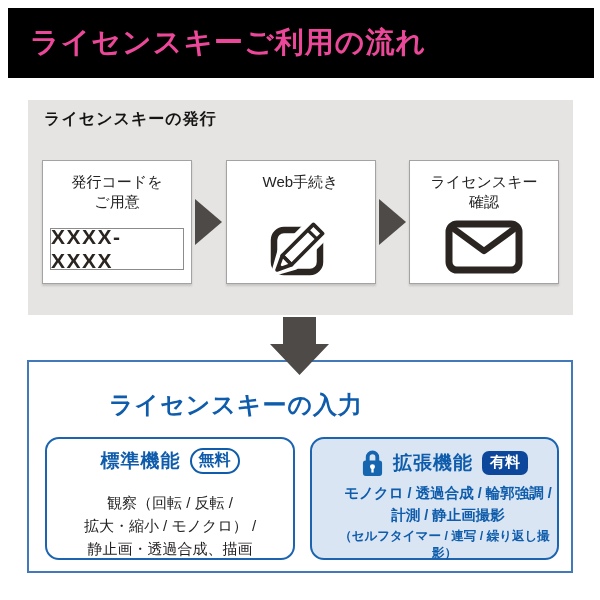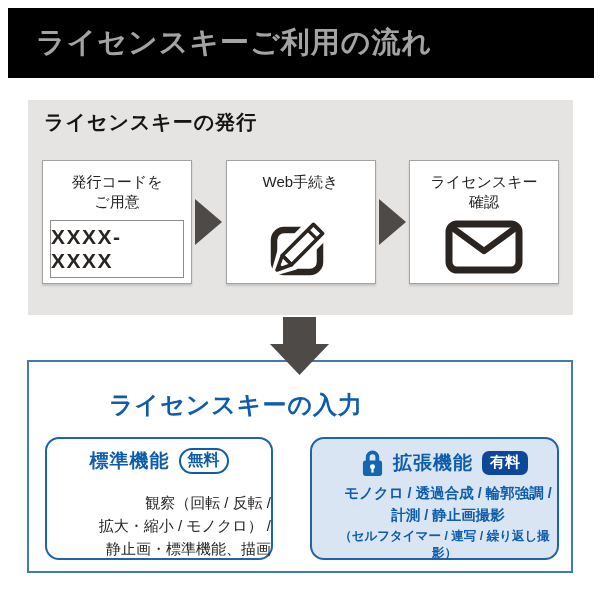--- a/index.html
+++ b/index.html
@@ -4,48 +4,48 @@
 <style>
   * { margin:0; padding:0; box-sizing:border-box; }
   html,body { background:#fff; }
   .page {
     position:relative; width:600px; height:600px; background:#ffffff;
     font-family:"Liberation Sans","DejaVu Sans",sans-serif; overflow:hidden;
   }
   
   .hdr {
     position:absolute; left:8px; top:8px; width:586px; height:70px;
-    background:#000; color:#a3a3a3; display:flex; align-items:center;
-    padding-left:28px; font-size:29px; font-weight:bold; letter-spacing:1px;
+    background:#000; color:#ec4899; display:flex; align-items:center;
+    padding-left:22px; font-size:29px; font-weight:bold; letter-spacing:1px;
   }
   
   .issuance {
     position:absolute; left:28px; top:100px; width:545px; height:215px;
     background:#e6e4e2;
   }
   .issuance-title {
-    position:absolute; left:16px; top:9px; font-size:20px; font-weight:bold;
+    position:absolute; left:16px; top:9px; font-size:16px; font-weight:bold;
     color:#141414; letter-spacing:1px;
   }
   .steps {
     position:absolute; left:14px; top:60px; width:517px; height:124px;
     display:flex; justify-content:space-between; align-items:center;
   }
   .step-box {
     width:150px; height:124px; background:#fff; border:1px solid #a3a3a3;
     box-shadow:0 2px 2px rgba(0,0,0,0.14);
     display:flex; flex-direction:column; align-items:center; padding-top:11px;
   }
   .step-label {
     font-size:15px; color:#242424; text-align:center; line-height:1.35;
     height:42px;
   }
   .step-icon-area { flex:1; display:flex; align-items:center; justify-content:center; width:100%; }
   .code-box {
-    width:134px; height:58px; border:1px solid #8c8c8c; background:#fff;
+    width:134px; height:42px; border:1px solid #8c8c8c; background:#fff;
     display:flex; align-items:center; justify-content:center;
     font-size:21px; font-weight:bold; letter-spacing:1.5px; color:#2b2522;
   }
   .arrow-right {
     align-self:center; width:0; height:0;
     border-left:27px solid #4d4a47;
     border-top:23px solid transparent;
     border-bottom:23px solid transparent;
   }
   
@@ -57,21 +57,21 @@
   }
   .plus-icon { position:absolute; left:12px; top:11px; }
   .entry-title {
     position:absolute; left:80px; top:27px; font-size:24px; font-weight:bold;
     color:#0e5cab; letter-spacing:1px;
   }
   .feature-box {
     position:absolute; top:75px; height:123px; border:2px solid #1c64b0;
     border-radius:14px; text-align:center; padding-top:9px;
   }
-  .feature-box.std { left:16px; width:228px; background:#fff;text-align:right; }
+  .feature-box.std { left:16px; width:250px; background:#fff; }
   .feature-box.ext { left:281px; width:249px; background:#d9e5f3;padding-left:20px; }
   .feat-header { display:flex; align-items:center; justify-content:center; gap:9px; }
   .feat-title { font-size:19px; font-weight:bold; color:#0e5cab; letter-spacing:1px; }
   .badge-free {
     border:2px solid #0e5cab; border-radius:13px; padding:0 7px 1px 7px;
     font-size:16px; font-weight:bold; color:#0e5cab; background:#fff;
   }
   .badge-paid {
     background:#0d479b; border-radius:7px; padding:2px 8px 3px 8px;
     font-size:15px; font-weight:bold; color:#fff;
@@ -159,21 +159,21 @@
     <div class="entry-title">ライセンスキーの入力</div>
 
     <div class="feature-box std">
       <div class="feat-header">
         <span class="feat-title">標準機能</span>
         <span class="badge-free">無料</span>
       </div>
       <div class="std-body">
         <span class="line">観察（回転 / 反転 /</span>
         <span class="line">拡大・縮小 / モノクロ） /</span>
-        <span class="line">静止画・標準機能、描画</span>
+        <span class="line">静止画・透過合成、描画</span>
       </div>
     </div>
 
     <div class="feature-box ext">
       <div class="feat-header">
         <span style="display:inline-flex;">
           <svg width="23" height="29" viewBox="0 0 24 30">
             <path d="M7,14 V9.5 a5,5 0 0 1 10,0 V14" fill="none" stroke="#1565af" stroke-width="4"></path>
             <rect x="2" y="13" width="20" height="16" rx="3" fill="#1565af"></rect>
             <circle cx="12" cy="19.5" r="2.6" fill="#ffffff"></circle>

